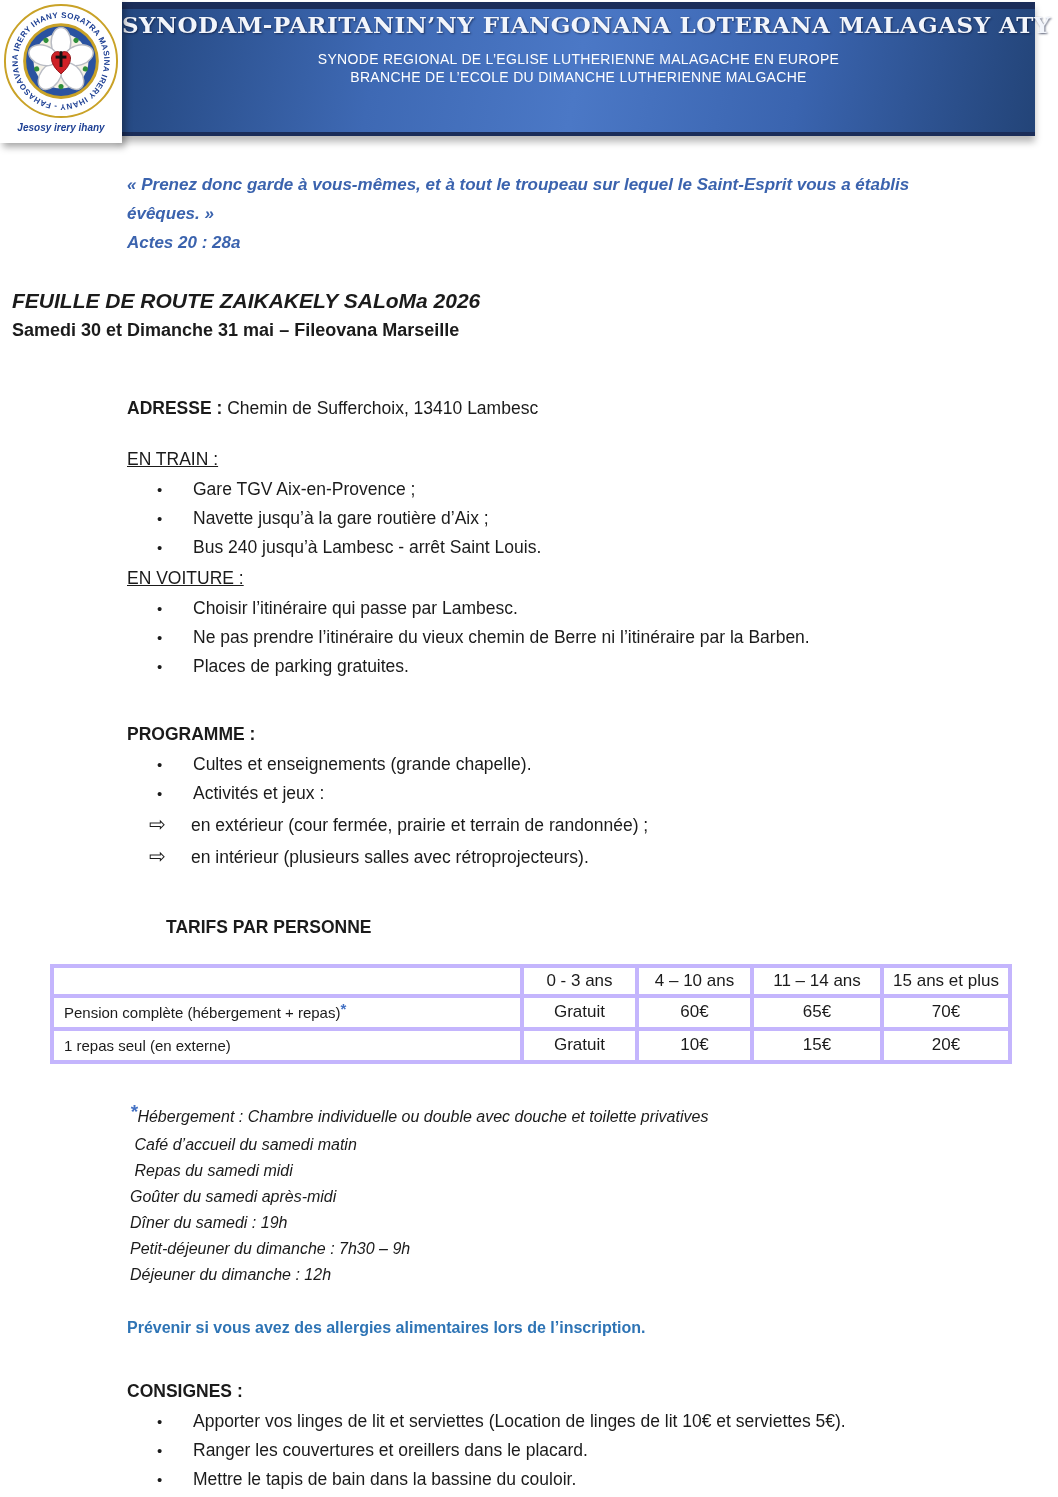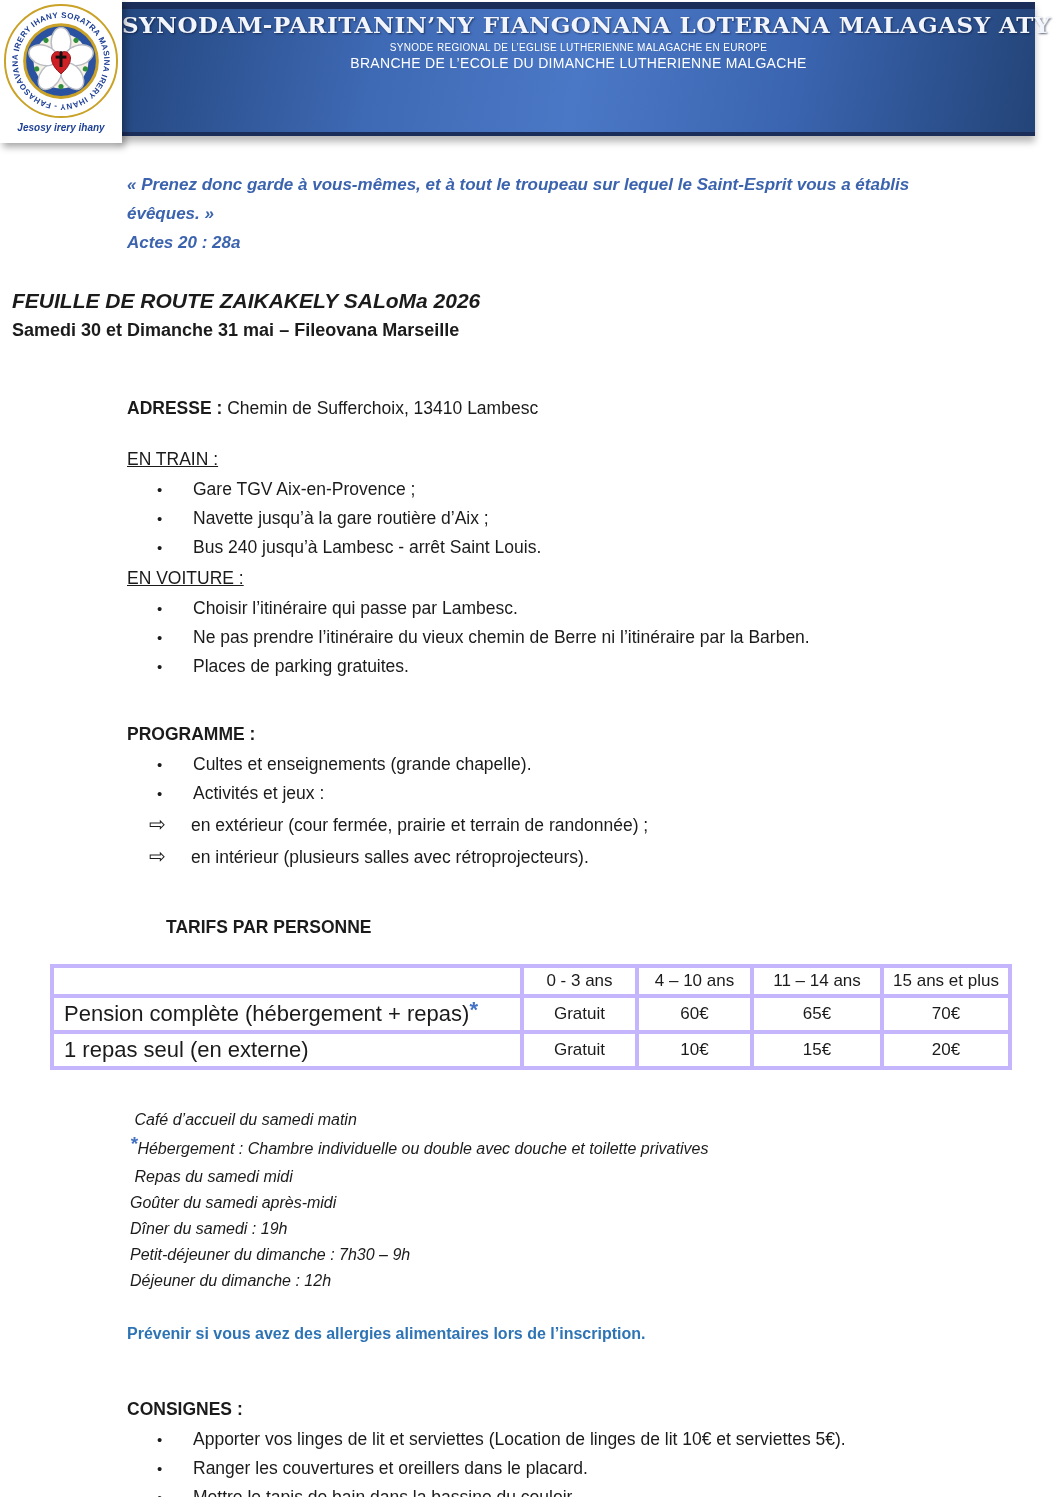--- a/index.html
+++ b/index.html
@@ -14,21 +14,21 @@
     background:linear-gradient(100deg,#24477f 0%,#3e69b4 28%,#4b78c6 50%,#3a64af 74%,#234478 100%);
     border-top:7px solid #1b2d59; border-left:4px solid #1b2d59; border-bottom:4px solid #1b2d59;
     box-shadow:0 6px 7px rgba(0,0,0,0.28);
     color:#fff; text-align:center; padding-top:2px;
   }
   .banner-line1 {
     font-family:"DejaVu Serif", serif; font-weight:bold; font-size:23px; letter-spacing:0.5px;
     color:#f2f5fb; text-shadow:1px 1px 2px rgba(10,20,50,0.65);
     white-space:nowrap;
   }
-  .banner-line2 { font-size:10px; margin-top:4px; letter-spacing:0.3px;text-align:center; }
+  .banner-line2 { font-size:14px; margin-top:13px; letter-spacing:0.3px;text-align:center; }
   .banner-line3 {
     font-family:"DejaVu Serif", serif; font-weight:bold; font-size:25px; margin-top:13px;
     color:#f2f5fb; text-shadow:1px 1px 2px rgba(10,20,50,0.65); white-space:nowrap;
   }
   .banner-line4 { font-size:14px; margin-top:2px; letter-spacing:0.3px; }
 
   .logo-box {
     position:absolute; left:0; top:0; width:122px; height:143px; background:#fff;
     box-shadow:3px 4px 7px rgba(0,0,0,0.35);
     display:flex; flex-direction:column; align-items:center; z-index:2; padding-top:2px;
@@ -42,33 +42,33 @@
   .title-sub  { font-size:18px; font-weight:bold; margin-top:7px; }
 
   .content { padding:0 25px 0 127px; font-size:17.5px; }
   .address-line { margin-top:57px; }
   .address-label { font-weight:bold; }
 
   .ul-heading { margin-top:30px; text-decoration:underline; }
   .bold-heading { font-weight:bold; }
   .mt-prog { margin-top:47px; }
   .mt-tarifs { margin-top:49px;margin-left:39px; }
-  .mt-consignes { margin-top:56px; }
+  .mt-consignes { margin-top:44px; }
 
   ul.doclist { list-style:none; margin-top:9px; }
   ul.doclist li { display:flex; align-items:baseline; margin-bottom:8px; }
   .b-marker { flex:0 0 36px; margin-left:30px; font-size:15px; }
   .a-marker { flex:0 0 42px; margin-left:22px; font-size:20px; }
   .li-text { flex:1; }
 
   
   .table-wrap { padding:26px 50px 0 50px; }
   table.tarifs { width:958px; border-collapse:collapse; table-layout:fixed; }
   table.tarifs td { border:4px solid #c4b5fd; text-align:center; font-size:17px; padding:3px 4px; height:30px; }
-  table.tarifs td.rowlabel { text-align:left; font-size:22px; padding-left:10px; height:33px; }
+  table.tarifs td.rowlabel { text-align:left; font-size:15px; padding-left:10px; height:33px; }
   col.c0 { width:470px; } col.c1 { width:115px; } col.c2 { width:115px; } col.c3 { width:130px; } col.c4 { width:128px; }
   .star { color:#4472c4; font-weight:bold; position:relative; top:-4px; }
 
   
   .heberg { margin:37px 60px 0 130px; font-style:italic; line-height:1.63; }
   .heberg .star { font-size:19px; }
   .heberg-line { white-space:pre-wrap; }
 
   .notice { margin:31px 60px 16px 127px; font-weight:bold; color:#2e74b5; }
 </style>
@@ -214,22 +214,22 @@
           <td>Gratuit</td>
           <td>10€</td>
           <td>15€</td>
           <td>20€</td>
         </tr>
       </tbody>
     </table>
   </div>
 
   <div class="heberg">
+    <div class="heberg-line"><span class="star">*</span><span>Hébergement : Chambre individuelle ou double avec douche et toilette privatives</span></div>
     <div class="heberg-line"> Café d’accueil du samedi matin</div>
-    <div class="heberg-line"><span class="star">*</span><span>Hébergement : Chambre individuelle ou double avec douche et toilette privatives</span></div>
     <div class="heberg-line"> Repas du samedi midi</div>
     <div class="heberg-line">Goûter du samedi après-midi</div>
     <div class="heberg-line">Dîner du samedi : 19h</div>
     <div class="heberg-line">Petit-déjeuner du dimanche : 7h30 – 9h</div>
     <div class="heberg-line">Déjeuner du dimanche : 12h</div>
   </div>
 
   <div class="notice">Prévenir si vous avez des allergies alimentaires lors de l’inscription.</div>
 
   <div class="content">

